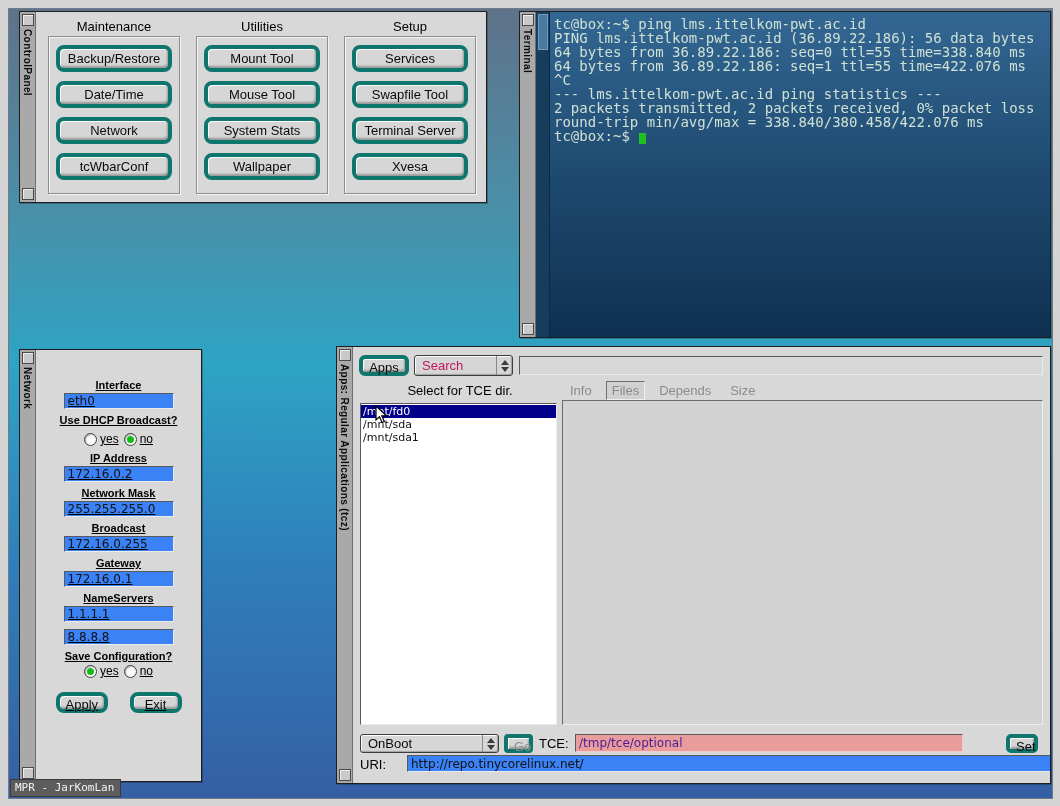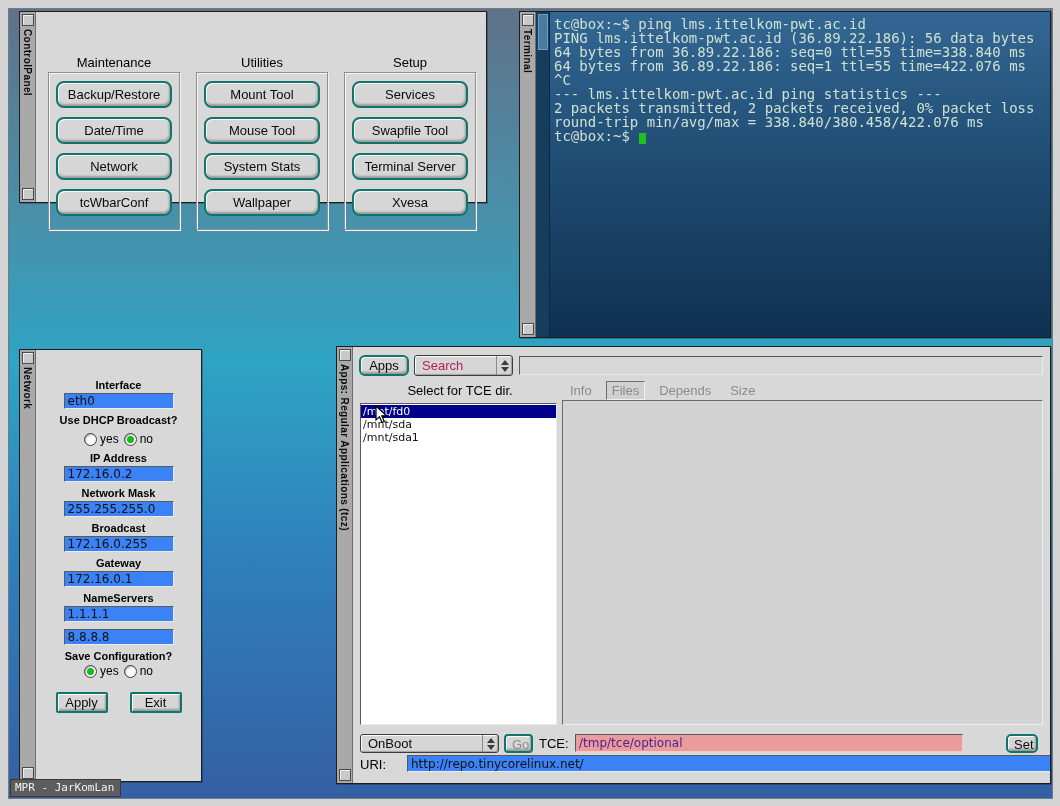--- a/index.html
+++ b/index.html
@@ -10,60 +10,60 @@
 
   
   .window{position:absolute;background:#d8d8d8;border:1px solid #1e1e1e;display:flex;box-shadow:1px 1px 0 rgba(0,0,0,.25);}
   .titlebar{width:15px;flex:none;background:#a9a9a9;border-right:1px solid #6e6e6e;display:flex;flex-direction:column;align-items:center;padding:2px 0;}
   .tb-box{width:10px;height:10px;flex:none;background:#c9c9c9;border:1px solid #4a4a4a;box-shadow:inset 1px 1px 0 #efefef;}
   .tb-title{flex:1 1 auto;writing-mode:vertical-rl;text-orientation:mixed;font-size:10px;font-weight:bold;color:#0b0b0b;margin-top:3px;overflow:hidden;letter-spacing:.4px;}
   .tb-min{margin-top:auto;}
   .win-body{flex:1 1 auto;position:relative;overflow:hidden;}
 
   
-  .tc-btn{font:13px "Liberation Sans",sans-serif;color:#0a0a0a;background:#d6d6d6;border:2px solid #0f766e;border-radius:8px;
+  .tc-btn{font:13px "Liberation Sans",sans-serif;color:#0a0a0a;background:#d6d6d6;border:4px solid #0f766e;border-radius:8px;
           box-shadow:inset 1px 1px 0 rgba(255,255,255,.9),inset -1px -2px 2px rgba(0,0,0,.28);cursor:default;}
   .entry{border:1px solid;border-color:#5a5a5a #ebebeb #ebebeb #5a5a5a;background:#3b82f6;font:12px "DejaVu Sans",sans-serif;
          color:#111;padding:0 3px;box-sizing:border-box;outline:none;}
   .radio{width:11px;height:11px;border-radius:50%;background:#fcfcfc;border:1px solid #3e3e3e;
          box-shadow:inset 1px 1px 1px rgba(0,0,0,.3);display:inline-block;position:relative;flex:none;}
   .radio.on::after{content:'';position:absolute;inset:2px;border-radius:50%;background:#14bd14;}
   .spin{width:15px;flex:none;border-left:1px solid #8a8a8a;display:flex;flex-direction:column;align-items:center;justify-content:center;gap:2px;}
   .tri-up{width:0;height:0;border-left:4px solid transparent;border-right:4px solid transparent;border-bottom:5px solid #3c3c3c;}
   .tri-down{width:0;height:0;border-left:4px solid transparent;border-right:4px solid transparent;border-top:5px solid #3c3c3c;}
 
   
   .win-cp{left:10px;top:2px;width:466px;height:190px;}
-  .cp-body{display:flex;gap:16px;padding:5px 10px 8px 12px;box-sizing:border-box;height:100%;margin-top:36px;}
+  .cp-body{display:flex;gap:16px;padding:5px 10px 8px 12px;box-sizing:border-box;height:100%;}
   .cp-col{flex:1;display:flex;flex-direction:column;min-width:0;}
   .cp-header{text-align:center;font-size:13px;height:19px;line-height:19px;color:#000;}
   .cp-box{flex:1;padding:8px 7px;display:flex;flex-direction:column;gap:9px;border:1px solid #8f8f8f;
           box-shadow:inset 1px 1px 0 #f4f4f4, 1px 1px 0 #f4f4f4;}
   .cp-btn{height:27px;flex:none;}
 
   
   .win-term{left:510px;top:2px;width:530px;height:325px;}
   .term-body{position:relative;height:100%;box-sizing:border-box;background:linear-gradient(180deg,#336793 0%,#1e4a70 50%,#0f3050 100%);
              padding:5px 4px 0 18px;font-family:"DejaVu Sans Mono",monospace;font-size:14px;line-height:14px;color:#cfe0d4;}
   .term-scrollbar{position:absolute;left:0;top:0;bottom:0;width:13px;background:#173d5e;border-right:1px solid #0c2942;}
   .term-thumb{position:absolute;left:2px;top:2px;width:8px;height:34px;background:#4a7aa2;border:1px solid #6f9cc0;}
   .term-line{white-space:pre;}
   .term-cursor{display:inline-block;width:7px;height:11px;background:#21c021;vertical-align:text-bottom;margin-left:1px;}
 
   
   .win-net{left:10px;top:340px;width:181px;height:431px;}
-  .net-body{padding-top:24px;display:flex;flex-direction:column;align-items:center;height:100%;box-sizing:border-box;}
+  .net-body{padding-top:24px;display:flex;flex-direction:column;align-items:center;height:100%;box-sizing:border-box;text-decoration:underline;}
   .net-label{font-size:11px;font-weight:bold;color:#000;margin:5px 0 2px;}
   .net-input{width:110px;height:16px;}
   .radio-row{display:flex;align-items:center;gap:5px;margin:4px 0 1px;}
   .radio-item{display:flex;align-items:center;gap:3px;font-size:12px;color:#000;}
   #net-fields{display:flex;flex-direction:column;align-items:center;}
   .ns-wrap{display:flex;flex-direction:column;gap:7px;align-items:center;}
   .net-buttons{display:flex;gap:22px;margin-top:13px;}
-  .net-btn{width:52px;height:21px;border-radius:2px;}
+  .net-btn{width:52px;height:21px;border-radius:8px;}
 
   
   .win-apps{left:327px;top:337px;width:713px;height:436px;}
   .apps-body{height:100%;}
   .apps-body > *{position:absolute;}
   .apps-btn{left:6px;top:8px;width:50px;height:21px;border-radius:6px;}
   .combo{display:flex;align-items:stretch;background:#d6d6d6;border:1px solid #3d3d3d;border-radius:3px;
          box-shadow:inset 1px 1px 0 rgba(255,255,255,.9),inset -1px -1px 1px rgba(0,0,0,.25);box-sizing:border-box;}
   .combo-label{flex:1;font-size:13px;line-height:19px;padding-left:7px;overflow:hidden;}
   #search-combo{left:61px;top:8px;width:99px;height:21px;}

